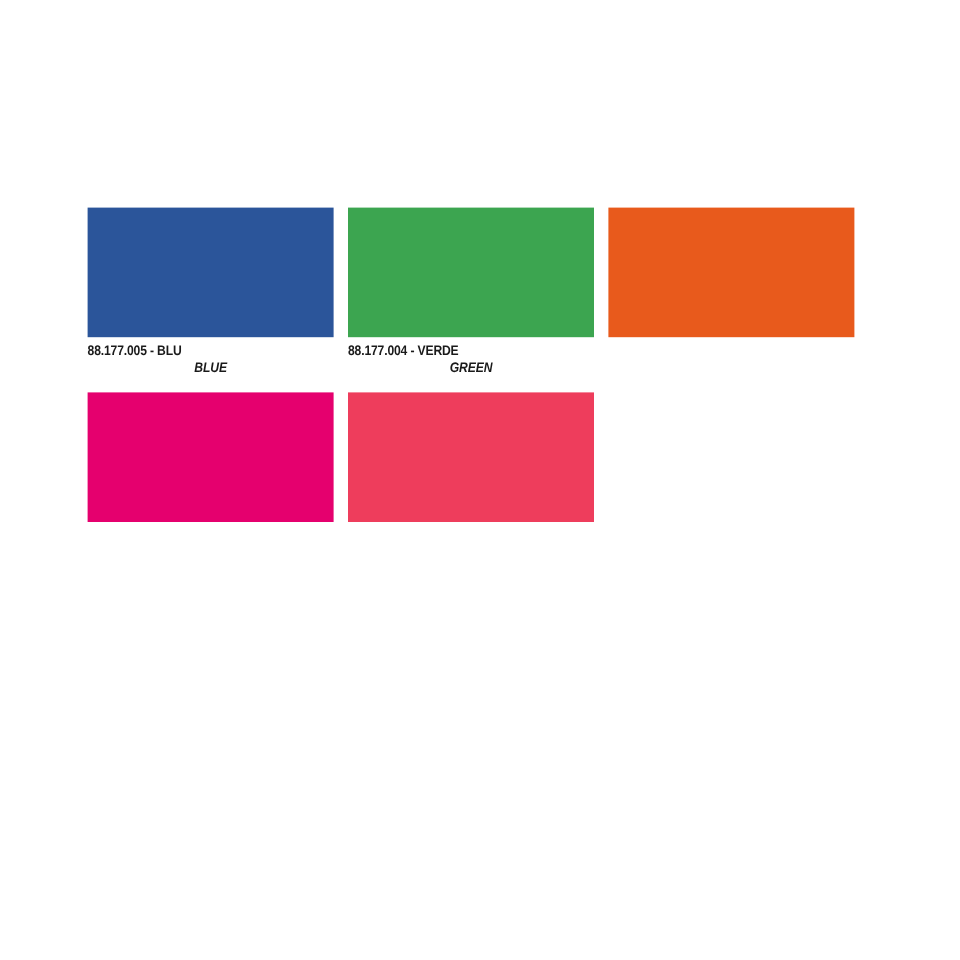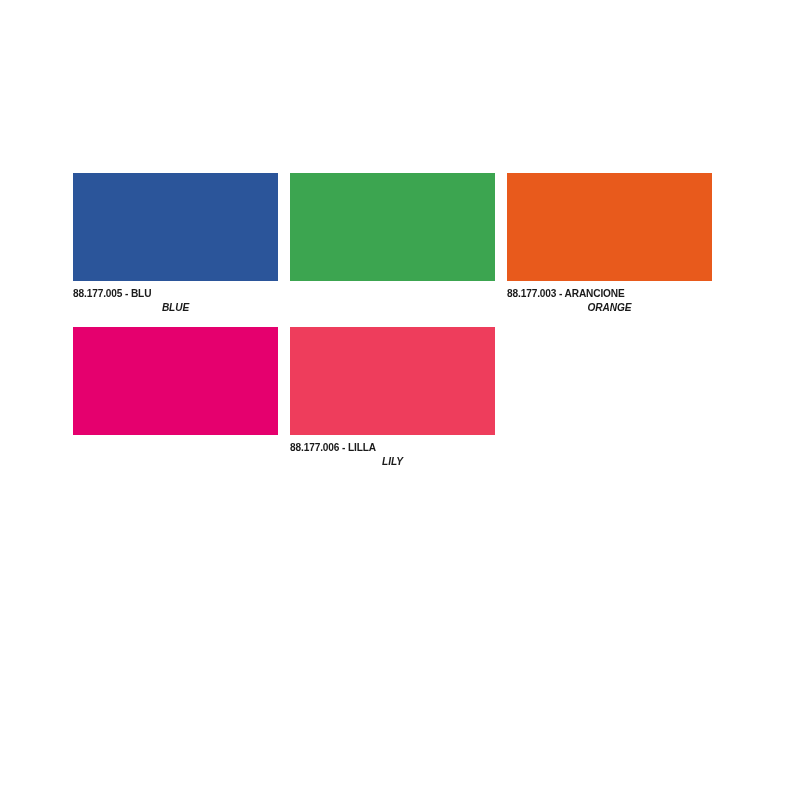--- a/index.html
+++ b/index.html
@@ -88,38 +88,34 @@
     <div class="swatch-cell">
       <div class="swatch-chip" style="background-color: rgb(43, 85, 154);"></div>
       <div class="swatch-labels">
         <span class="swatch-code">88.177.005 - BLU</span>
         <span class="swatch-name">BLUE</span>
       </div>
     </div>
 
     <div class="swatch-cell">
       <div class="swatch-chip" style="background-color: rgb(60, 165, 80);"></div>
+      <div class="swatch-labels">
+        <span class="swatch-code">88.177.004 - VERDE</span>
+        <span class="swatch-name">GREEN</span>
+      </div>
     </div>
 
 
 
     <div class="swatch-cell">
       <div class="swatch-chip" style="background-color: rgb(232, 90, 28);"></div>
-      <div class="swatch-labels">
-        <span class="swatch-code">88.177.003 - ARANCIONE</span>
-        <span class="swatch-name">ORANGE</span>
-      </div>
     </div>
 
     <div class="swatch-cell">
       <div class="swatch-chip" style="background-color: rgb(229, 0, 110);"></div>
     </div>
 
     <div class="swatch-cell">
       <div class="swatch-chip" style="background-color: rgb(238, 61, 92);"></div>
-      <div class="swatch-labels">
-        <span class="swatch-code">88.177.006 - LILLA</span>
-        <span class="swatch-name">LILY</span>
-      </div>
     </div>
 
   </div>
 </div>
 
 </body></html>

